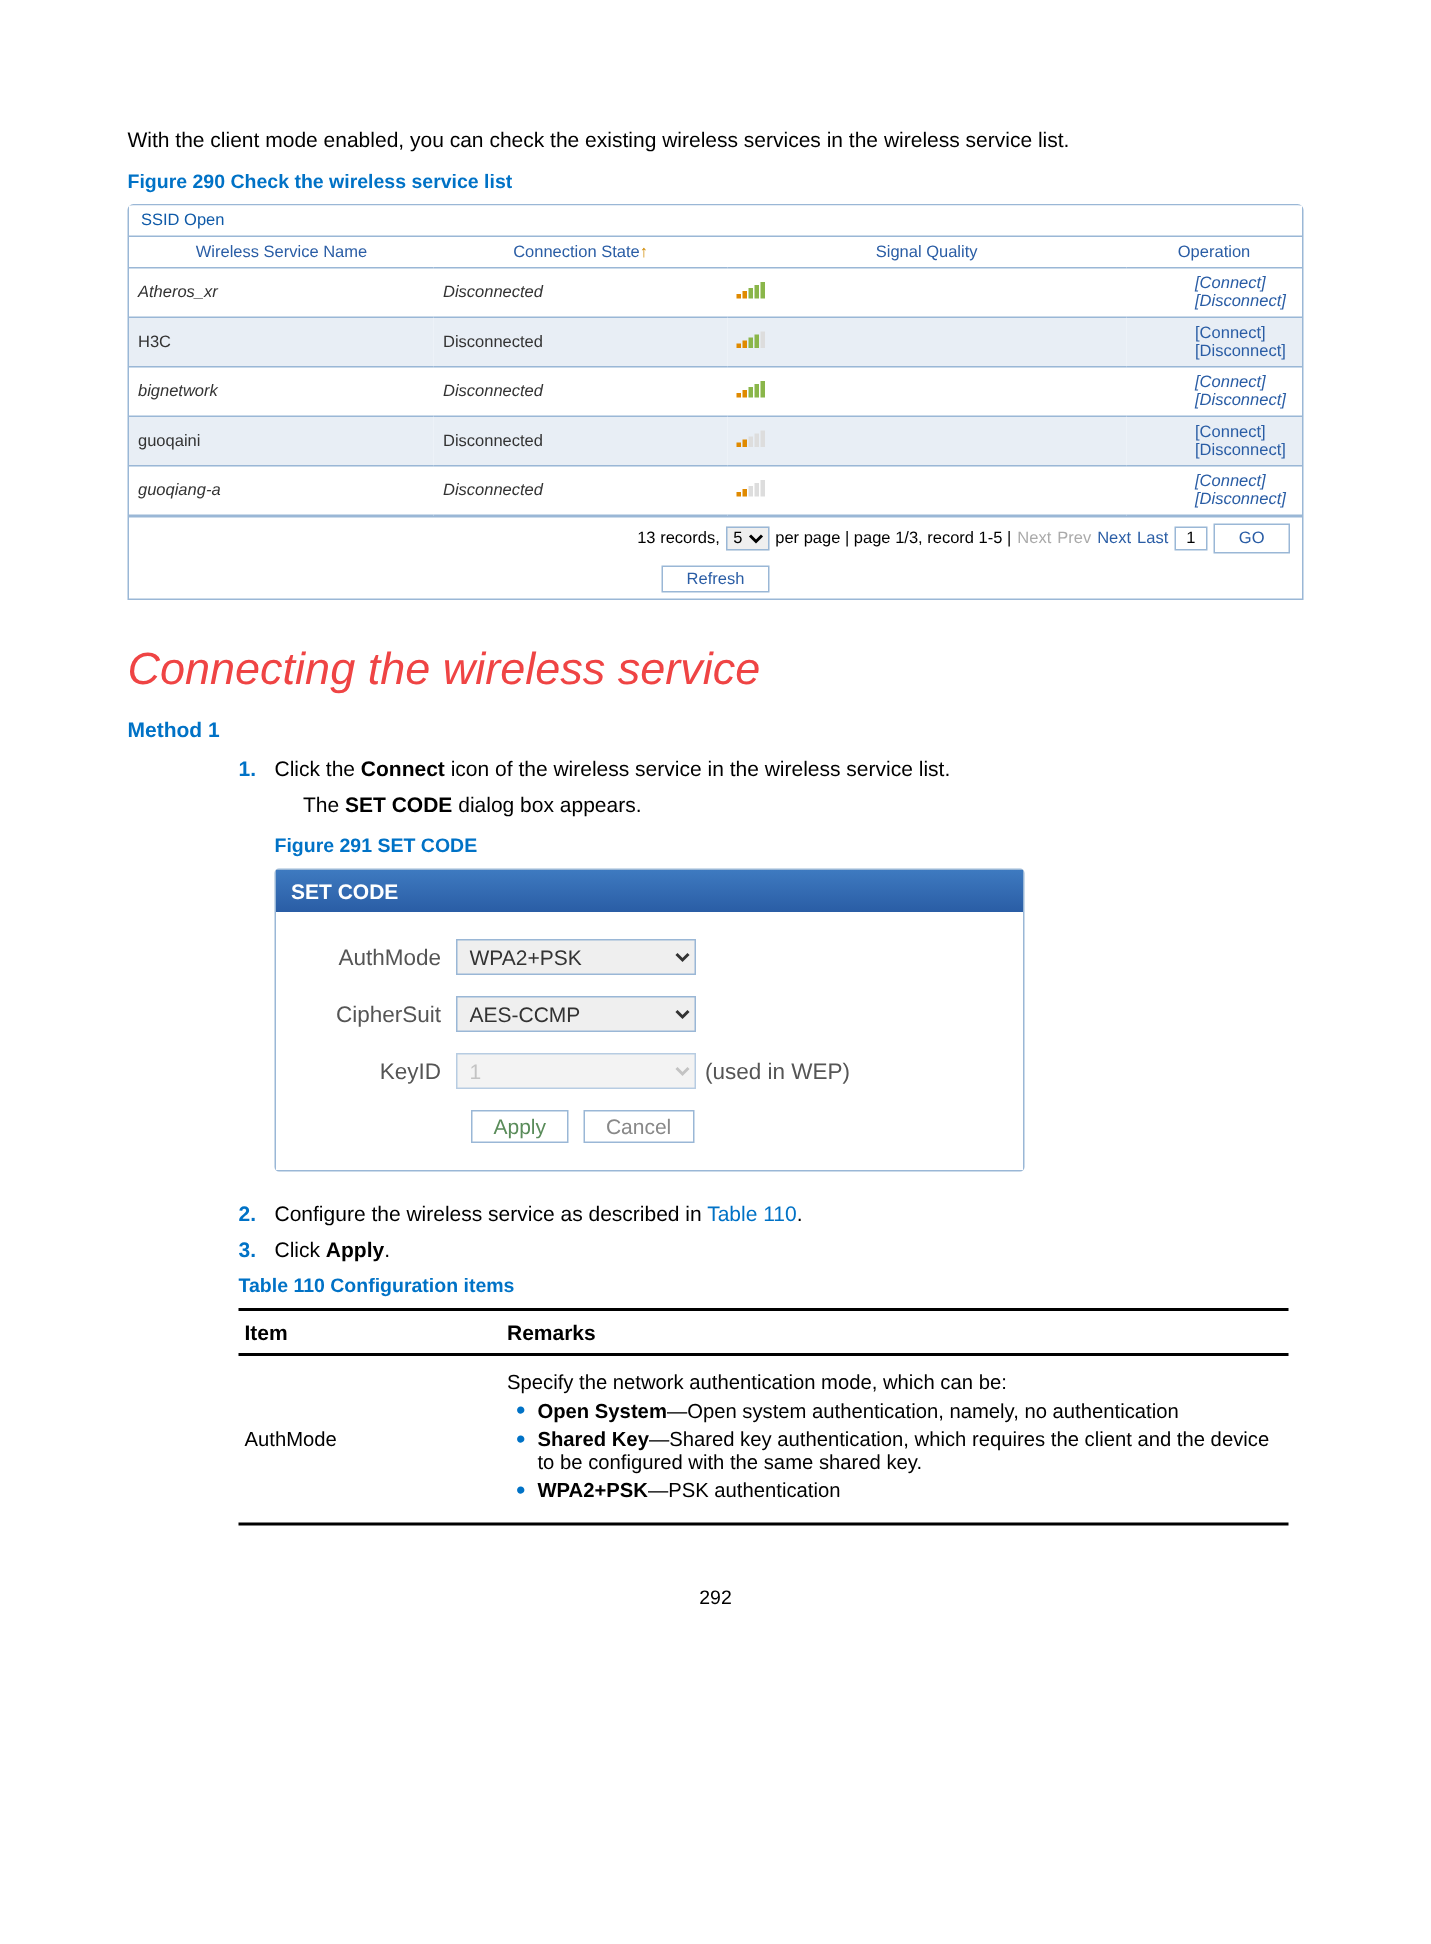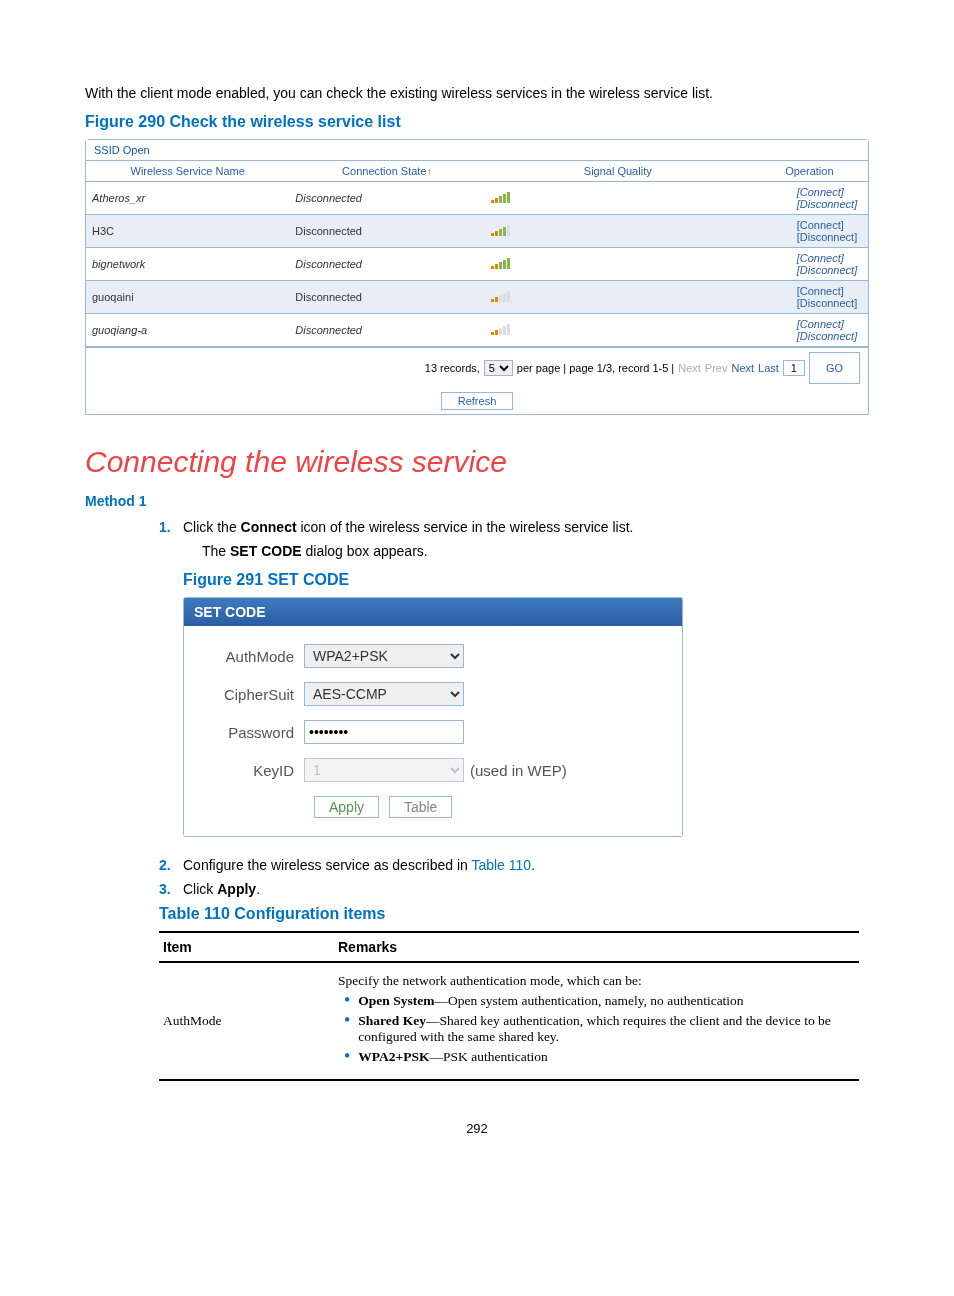--- a/index.html
+++ b/index.html
@@ -7,21 +7,21 @@
       font-family: Arial, Helvetica, sans-serif;
       background: #fff;
       width: 954px;
       padding: 85px 85px 40px 85px;
       color: #000;
     }
     .intro-para { font-size: 14px; margin-bottom: 12px; }
     .figure-caption {
       color: #0072c6;
       font-weight: bold;
-      font-size: 16px;
+      font-size: 13px;
       margin: 8px 0;
     }
     .ssid-panel {
       border: 1px solid #9ab7d6;
       border-radius: 4px 4px 0 0;
       margin-bottom: 18px;
       font-size: 11px;
     }
     .ssid-title {
       color: #0f5aa8;
@@ -52,21 +52,21 @@
     .signal-icon { display: inline-block; }
     .bar { display:inline-block; width:3px; margin-right:1px; }
     .pager {
       padding: 4px 8px; font-size: 11px;
       display: flex; justify-content: flex-end; align-items: center; gap: 4px;
       border-top: 1px solid #9ab7d6;
     }
     .pager input.sm { width: 22px; height: 16px; font-size: 11px; text-align:center; border:1px solid #9ab7d6;}
     .pager select.sm { height: 16px; font-size: 11px; border:1px solid #9ab7d6;}
     .pager .nav { color:#aaa; }
-    .go-btn { background:#fff; border:1px solid #9ab7d6; color:#2a5da5; padding:0 16px; height:32px; font-size:11px; cursor:pointer;}
+    .go-btn { background:#fff; border:1px solid #9ab7d6; color:#2a5da5; padding:0 16px; height:20px; font-size:11px; cursor:pointer;}
     .refresh-row { text-align:center; padding:4px;}
     .refresh-btn {
       border:1px solid #9ab7d6; background:#fff; color:#2a5da5; font-size:11px; padding:2px 16px; cursor:pointer;
     }
 
     h1.section {
       font-size: 30px; font-weight: normal;
       color: #ef4444;
       margin: 30px 0 14px 0;
       font-style: italic;
@@ -97,21 +97,21 @@
     .note { margin-left:6px; color:#555; font-size:15px;}
     .btn-row { padding-left:110px; }
     .btn { border:1px solid #9ab7d6; background:#fff; color:#5a8c5a; font-size:14px; padding:2px 14px; margin-right:6px; cursor:pointer;}
     .btn.cancel { color:#888; }
 
     .link-in { color:#0072c6; }
 
     .config-table { width: 700px; border-collapse: collapse; margin-left:74px; margin-top:4px;}
     .config-table thead tr { border-top:2px solid #000; border-bottom:2px solid #000;}
     .config-table th { text-align:left; font-size:14px; padding:6px 4px;}
-    .config-table td { font-size:13.5px; padding:10px 4px; vertical-align:top; border-bottom:2px solid #000;font-family:Liberation Serif, serif;}
+    .config-table td { font-size:13.5px; padding:10px 4px; vertical-align:top; border-bottom:2px solid #000;}
     .config-table ul { list-style:none; padding-left:6px; margin-top:4px;}
     .config-table ul li { margin-bottom:4px; display:flex;}
     .config-table ul li .bullet { color:#0072c6; font-size:18px; line-height:14px; margin-right:8px;}
 
     .page-no { text-align:center; font-size:13px; margin-top:40px;}
   </style>
 </head>
 <body>
 
 <p class="intro-para">With the client mode enabled, you can check the existing wireless services in the wireless service list.</p>
@@ -195,31 +195,27 @@
         <div class="setcode-body">
           <div class="form-row">
             <span class="lbl">AuthMode</span>
             <select class="sel"><option>WPA2+PSK</option></select>
           </div>
           <div class="form-row">
             <span class="lbl">CipherSuit</span>
             <select class="sel"><option>AES-CCMP</option></select>
           </div>
           <div class="form-row">
-            <span class="lbl">Password</span>
-            <input class="pw" type="text" value="••••••••" style="">
-          </div>
-          <div class="form-row">
             <span class="lbl">KeyID</span>
             <select class="sel" disabled="" style="color:#aaa"><option>1</option></select>
             <span class="note">(used in WEP)</span>
           </div>
           <div class="btn-row">
             <button class="btn">Apply</button>
-            <button class="btn cancel">Table</button>
+            <button class="btn cancel">Cancel</button>
           </div>
         </div>
       </div>
     </div>
   </li>
   <li style="margin-top:20px">
     <span class="num">2.</span>
     <div class="body">
       <span>Configure the wireless service as described in </span><span class="link-in">Table 110</span><span>.</span>
     </div>

